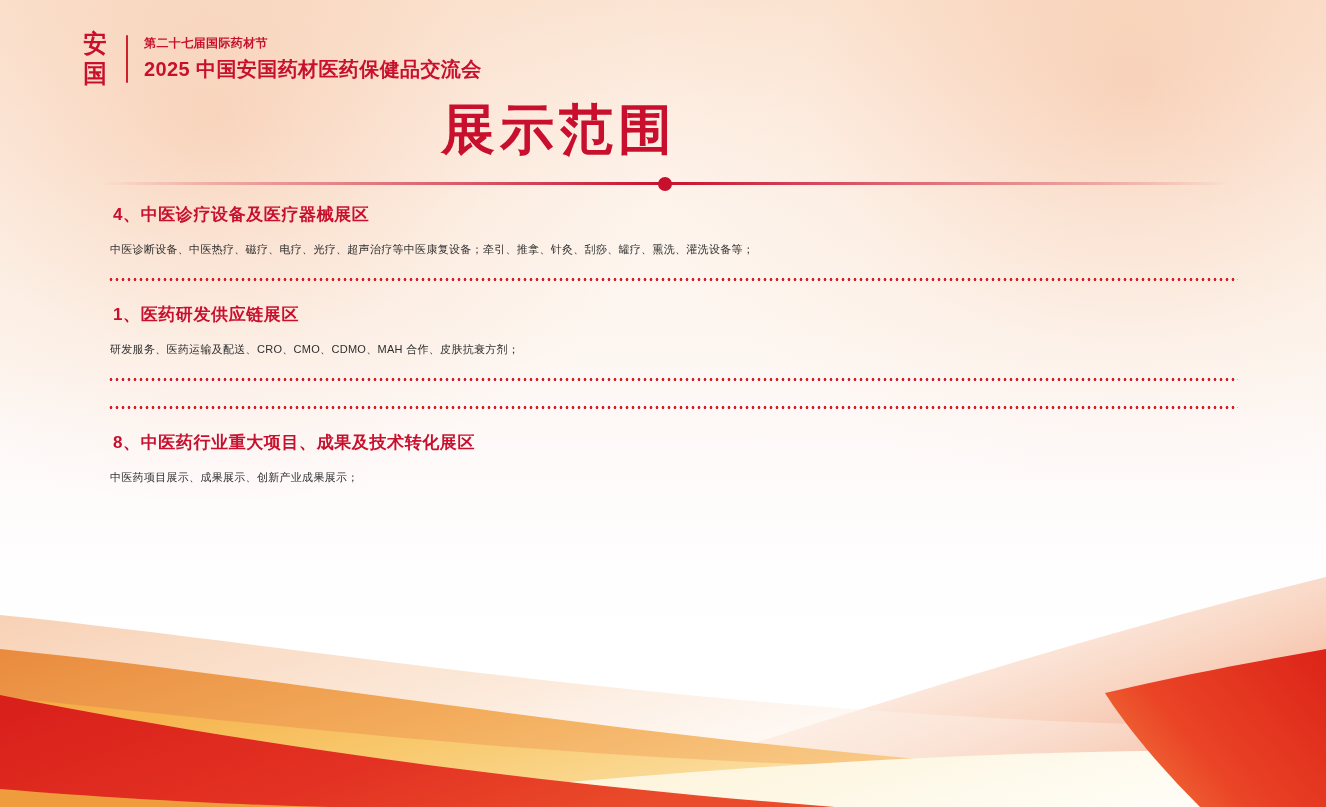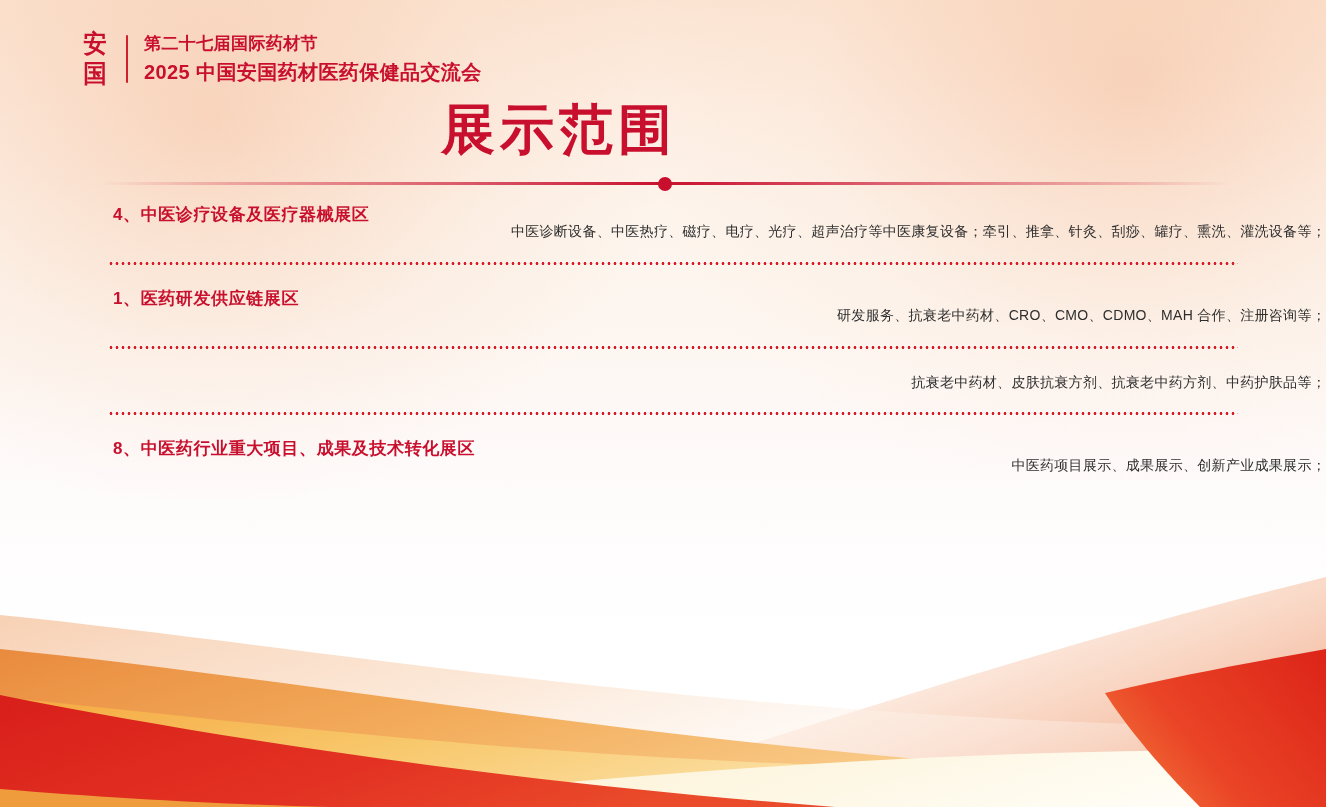--- a/index.html
+++ b/index.html
@@ -33,21 +33,21 @@
   .logo-seal{
     width:34px;height:58px;
     display:flex;flex-direction:column;justify-content:space-between;
     font-family:"DejaVu Serif","Liberation Serif",serif;
     color:#c8102e;font-weight:700;font-size:25px;line-height:28px;
     text-align:center;letter-spacing:0;
   }
   .logo-seal span{display:block;transform:scaleX(.94);}
   .logo-rule{width:2px;height:48px;background:#d0202c;margin:0 16px 0 14px;border-radius:1px;}
   .brand{line-height:1.32;}
-  .brand-l1{font-size:17px;font-weight:700;color:#c8102e;letter-spacing:.4px;}
+  .brand-l1{font-size:12px;font-weight:700;color:#c8102e;letter-spacing:.4px;}
   .brand-l2{font-size:20px;font-weight:700;color:#c8102e;letter-spacing:.4px;margin-top:4px;}
 
   
   .title-wrap{position:absolute;left:0;top:102px;width:1118px;text-align:center;}
   .title{
     font-family:"DejaVu Serif","Liberation Serif",serif;
     font-size:54px;font-weight:700;color:#c8102e;letter-spacing:5px;
     line-height:1;
   }
   .divider{
@@ -61,24 +61,23 @@
 
   
   .sections{position:absolute;left:0;top:206px;width:1326px;}
   .section{position:relative;}
   .sec-head{
     margin-left:113px;
     font-size:17px;font-weight:700;color:#c8102e;letter-spacing:.6px;
     line-height:1;
   }
   .sec-body{
-    margin-left:110px;
-    font-size:14px;color:#2e2e2e;letter-spacing:.3px;line-height:1.2;
+    margin-left:110px;margin-top:20px;
+    font-size:11px;color:#2e2e2e;letter-spacing:.3px;line-height:1.2;
     white-space:nowrap;
-    text-align:right;
   }
   .sep{
     margin:22px 0 0 108px;width:1130px;height:3px;
     background-image:radial-gradient(circle,#d5202c 0,#d5202c 1.3px,rgba(0,0,0,0) 1.6px);
     background-size:6px 3px;background-repeat:repeat-x;background-position:0 center;
   }
   .section + .section{margin-top:25px;}
   .section:last-child .sep{display:none;}
 
   
@@ -113,25 +112,24 @@
   </div>
 
   <div class="sections" id="sections">
       <div class="section">
         <div class="sec-head">4、中医诊疗设备及医疗器械展区</div>
         <div class="sec-body">中医诊断设备、中医热疗、磁疗、电疗、光疗、超声治疗等中医康复设备；牵引、推拿、针灸、刮痧、罐疗、熏洗、灌洗设备等；</div>
         <div class="sep"></div>
       </div>
       <div class="section">
         <div class="sec-head">1、医药研发供应链展区</div>
-        <div class="sec-body">研发服务、抗衰老中药材、CRO、CMO、CDMO、MAH 合作、注册咨询等；</div>
+        <div class="sec-body">研发服务、医药运输及配送、CRO、CMO、CDMO、MAH 合作、皮肤抗衰方剂；</div>
         <div class="sep"></div>
       </div>
       <div class="section">
-        <div class="sec-body">抗衰老中药材、皮肤抗衰方剂、抗衰老中药方剂、中药护肤品等；</div>
         <div class="sep"></div>
       </div>
       <div class="section">
         <div class="sec-head">8、中医药行业重大项目、成果及技术转化展区</div>
         <div class="sec-body">中医药项目展示、成果展示、创新产业成果展示；</div>
       </div>
     </div>
 
   <div class="deco">
     <svg viewBox="0 0 1326 230" preserveAspectRatio="none">

